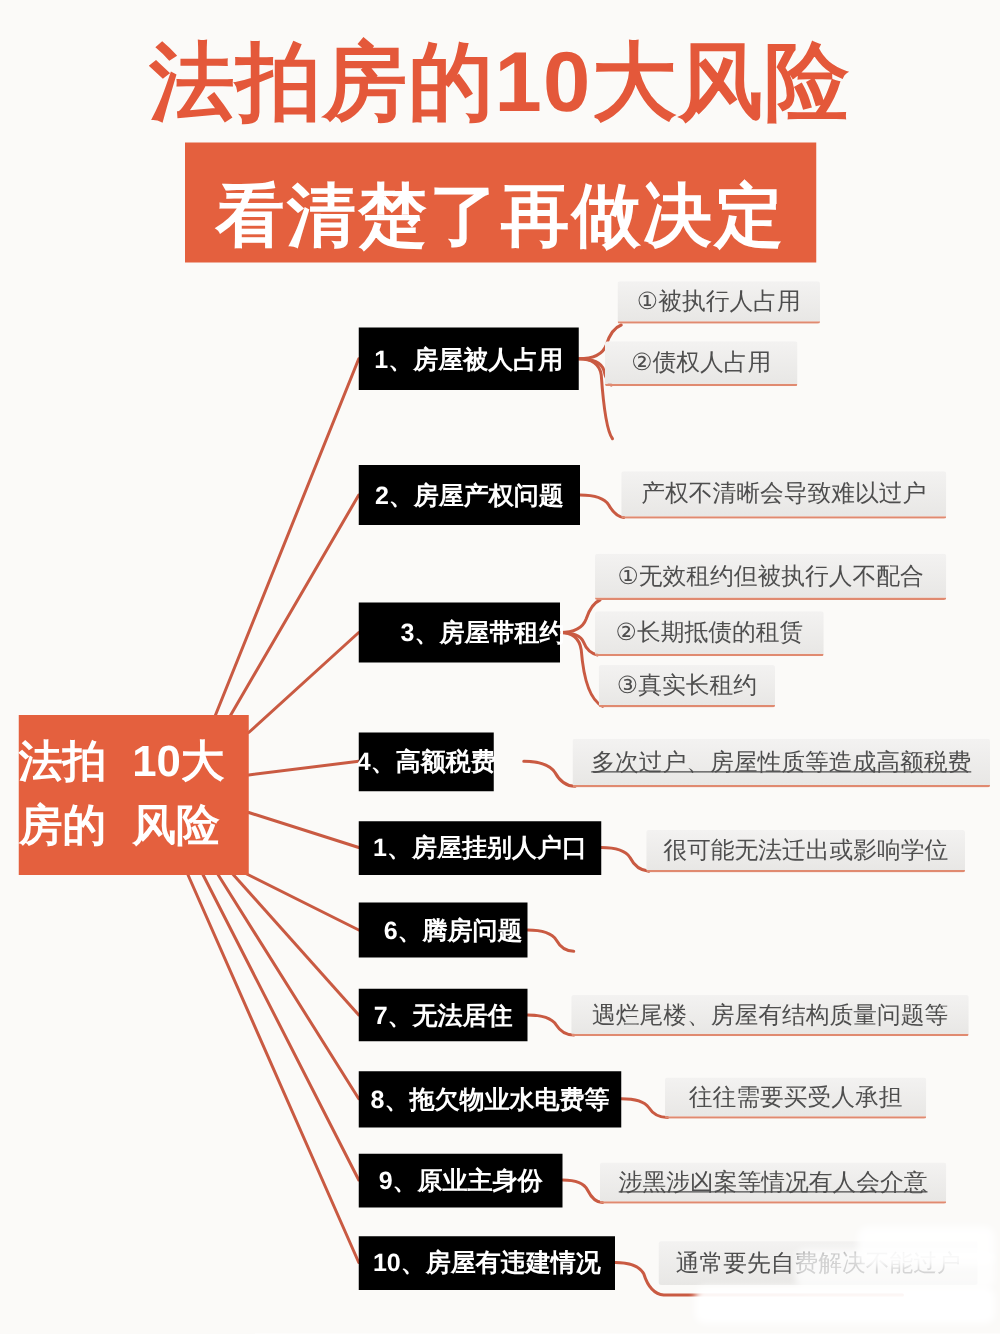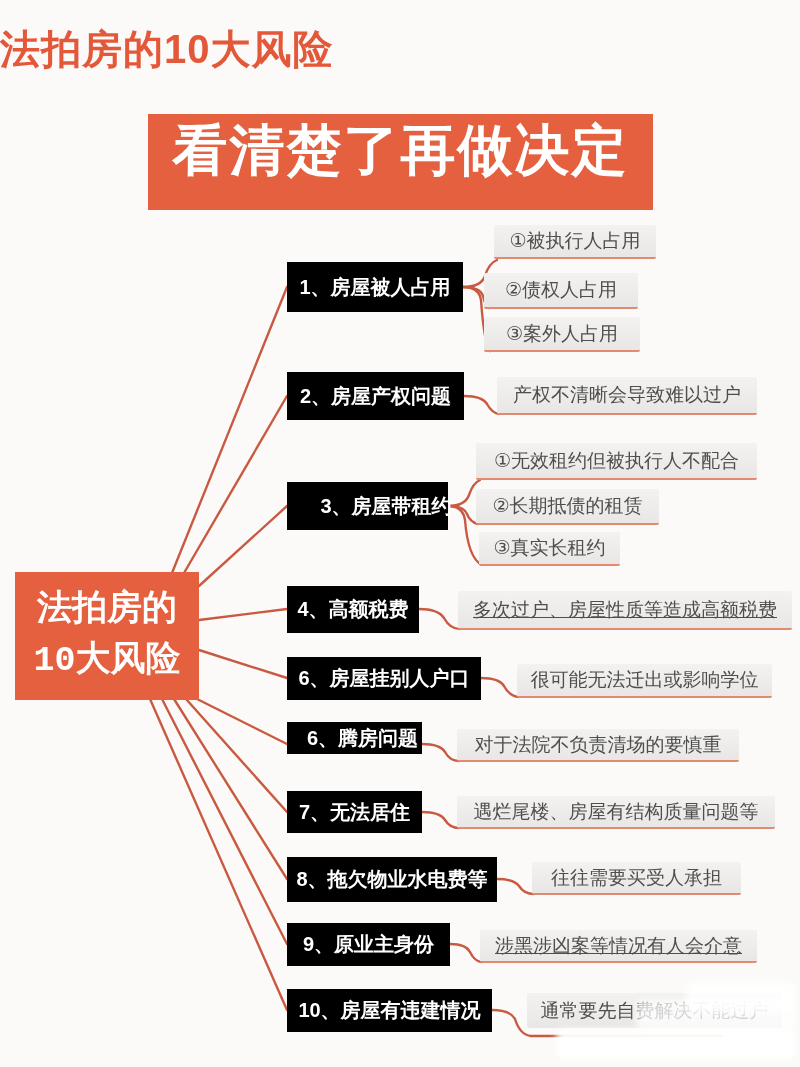--- a/index.html
+++ b/index.html
@@ -12,52 +12,52 @@
     width:800px;height:1067px;
     margin:0 auto;
     background:#fbfaf8;
     overflow:hidden;
   }
   .links{position:absolute;left:0;top:0;z-index:1;}
   .links path{fill:none;stroke:#c95a42;stroke-width:2.4;stroke-linecap:round;}
 
   .title{
     position:absolute;left:0;right:0;top:24px;
-    margin:0;
-    font-size:40px;line-height:1.25;font-weight:900;
+    margin:0;text-align:center;
+    font-size:68px;line-height:1.25;font-weight:900;
     letter-spacing:1px;color:#e4583a;z-index:3;
   }
   .subtitle{
     position:absolute;left:148px;top:114px;width:505px;height:96px;
     background:#e4603e;z-index:2;
-    display:flex;align-items:flex-start;justify-content:center;
+    display:flex;align-items:flex-end;justify-content:center;
   }
   .subtitle span{
     color:#ffffff;font-size:55px;font-weight:900;letter-spacing:2px;
   }
 
   .center-node{
     position:absolute;left:15px;top:572px;width:184px;height:128px;
     background:#e4603e;z-index:3;
-    display:flex;flex-direction:column;align-items:center;justify-content:center;
-    color:#fff;font-weight:bold;font-size:35px;line-height:1.45;font-family:Liberation Mono, monospace;
+    display:flex;flex-direction:row;align-items:center;justify-content:center;
+    color:#fff;font-weight:bold;font-size:35px;line-height:1.45;
   }
 
   .bnode{
     position:absolute;z-index:3;background:#000000;
     display:flex;align-items:center;justify-content:center;
     color:#ffffff;font-weight:bold;font-size:20px;white-space:nowrap;
     box-sizing:border-box;padding:0 8px;
   }
   .b1{left:287px;top:262px;width:176px;height:50px;}
   .b2{left:287px;top:372px;width:177px;height:48px;}
   .b3{left:287px;top:482px;width:161px;height:48px;padding-left:45px;}
-  .b4{left:287px;top:586px;width:132px;height:47px;}
+  .b4{left:287px;top:586px;width:108px;height:47px;}
   .b5{left:287px;top:657px;width:194px;height:43px;}
-  .b6{left:287px;top:722px;width:135px;height:32px;padding-left:24px;}
+  .b6{left:287px;top:722px;width:135px;height:44px;padding-left:24px;}
   .b7{left:287px;top:791px;width:135px;height:42px;}
   .b8{left:287px;top:857px;width:210px;height:45px;}
   .b9{left:287px;top:923px;width:163px;height:43px;}
   .b10{left:287px;top:989px;width:205px;height:43px;}
 
   .gnode{
     position:absolute;z-index:2;
     background:linear-gradient(180deg,#f3f2f1,#e8e7e5);
     border-bottom:2px solid #e08a70;border-radius:2px;
     display:flex;align-items:center;justify-content:center;
@@ -126,37 +126,35 @@
 
   <div class="center-node">
     <div>法拍房的</div>
     <div>10大风险</div>
   </div>
 
   <div class="bnode b1">1、房屋被人占用</div>
   <div class="bnode b2">2、房屋产权问题</div>
   <div class="bnode b3">3、房屋带租约</div>
   <div class="bnode b4">4、高额税费</div>
-  <div class="bnode b5">6、房屋挂别人户口</div>
+  <div class="bnode b5">1、房屋挂别人户口</div>
   <div class="bnode b6">6、腾房问题</div>
   <div class="bnode b7">7、无法居住</div>
   <div class="bnode b8">8、拖欠物业水电费等</div>
   <div class="bnode b9">9、原业主身份</div>
   <div class="bnode b10">10、房屋有违建情况</div>
 
   <div class="gnode g1a">①被执行人占用</div>
   <div class="gnode g1b">②债权人占用</div>
-  <div class="gnode g1c">③案外人占用</div>
   <div class="gnode g2a">产权不清晰会导致难以过户</div>
   <div class="gnode g3a">①无效租约但被执行人不配合</div>
   <div class="gnode g3b">②长期抵债的租赁</div>
   <div class="gnode g3c">③真实长租约</div>
   <div class="gnode g4a">多次过户、房屋性质等造成高额税费</div>
   <div class="gnode g5a">很可能无法迁出或影响学位</div>
-  <div class="gnode g6a">对于法院不负责清场的要慎重</div>
   <div class="gnode g7a">遇烂尾楼、房屋有结构质量问题等</div>
   <div class="gnode g8a">往往需要买受人承担</div>
   <div class="gnode g9a">涉黑涉凶案等情况有人会介意</div>
   <div class="gnode g10a">通常要先自费解决不能过户</div>
 
   <div class="smudge s1"></div>
   <div class="smudge s2"></div>
   <div class="smudge s3"></div>
 
 </div>

